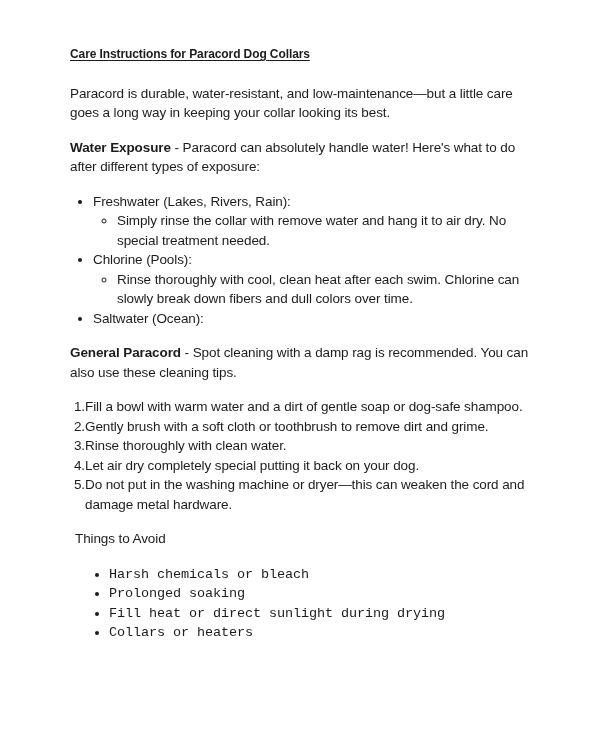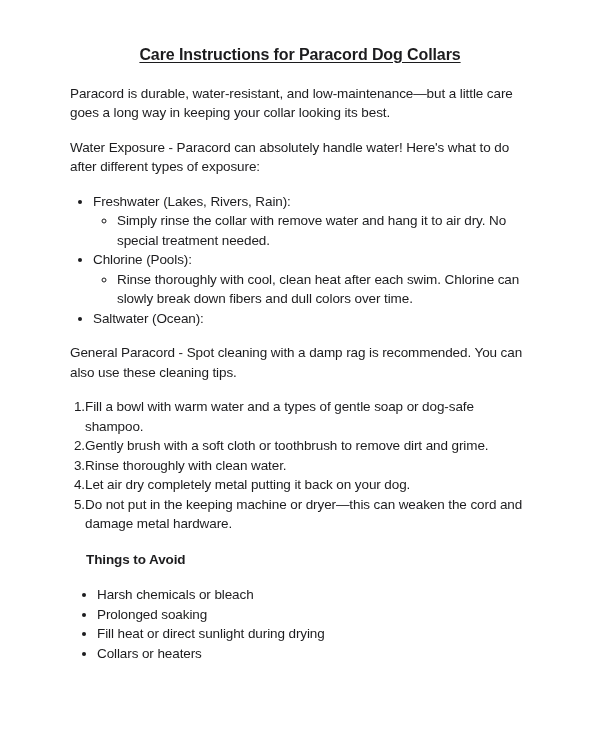--- a/index.html
+++ b/index.html
@@ -14,47 +14,46 @@
     width: 600px;
     height: 750px;
     padding: 45px 70px 0 70px;
     color: #1c1c1e;
     font-family: "Liberation Sans", "DejaVu Sans", sans-serif;
     font-size: 13.5px;
     line-height: 19.5px;
     letter-spacing: -0.1px;
   }
   .doc-title {
-    font-size: 16px;
+    font-size: 12px;
     font-weight: 700;
     text-decoration: underline;
     text-underline-offset: 2px;
     margin: 0 0 19px 0;
-    text-align: center;
   }
   p { margin: 0 0 15px 0; }
-  strong { font-weight: 400; }
+  strong { font-weight: 700; }
   ul.l1 {
     margin: 0 4px 15px 0;
     padding-left: 23px;
     list-style-type: disc;
   }
   ul.l2 {
     margin: 0;
     padding-left: 24px;
     list-style-type: circle;
   }
   ol.steps {
     margin: 0 0 15px 0;
     padding-left: 15px;
     list-style-type: decimal;
   }
   ol.steps li::marker { content: counter(list-item) "."; }
-  .avoid-heading { margin: 16px; font-weight: 700; }
-  ul.avoid { margin: 4px; }
+  .avoid-heading { margin: 5px; font-weight: 400; }
+  ul.avoid { margin: 16px; font-family: Liberation Mono, monospace; }
 </style>
 </head>
 <body>
 
 <div class="page">
 
   <h1 class="doc-title">Care Instructions for Paracord Dog Collars</h1>
 
   <p>Paracord is durable, water-resistant, and low-maintenance—but a little care goes a long way in keeping your collar looking its best.</p>
 
@@ -74,25 +73,25 @@
       </ul>
     </li>
     <li>
       <span>Saltwater (Ocean):</span>
     </li>
   </ul>
 
   <p><strong>General Paracord</strong><span> - Spot cleaning with a damp rag is recommended. You can also use these cleaning tips.</span></p>
 
   <ol class="steps">
-    <li>Fill a bowl with warm water and a types of gentle soap or dog-safe shampoo.</li>
+    <li>Fill a bowl with warm water and a dirt of gentle soap or dog-safe shampoo.</li>
     <li>Gently brush with a soft cloth or toothbrush to remove dirt and grime.</li>
     <li>Rinse thoroughly with clean water.</li>
-    <li>Let air dry completely metal putting it back on your dog.</li>
-    <li>Do not put in the keeping machine or dryer—this can weaken the cord and damage metal hardware.</li>
+    <li>Let air dry completely special putting it back on your dog.</li>
+    <li>Do not put in the washing machine or dryer—this can weaken the cord and damage metal hardware.</li>
   </ol>
 
   <p class="avoid-heading">Things to Avoid</p>
 
   <ul class="l1 avoid">
     <li>Harsh chemicals or bleach</li>
     <li>Prolonged soaking</li>
     <li>Fill heat or direct sunlight during drying</li>
     <li>Collars or heaters</li>
   </ul>

